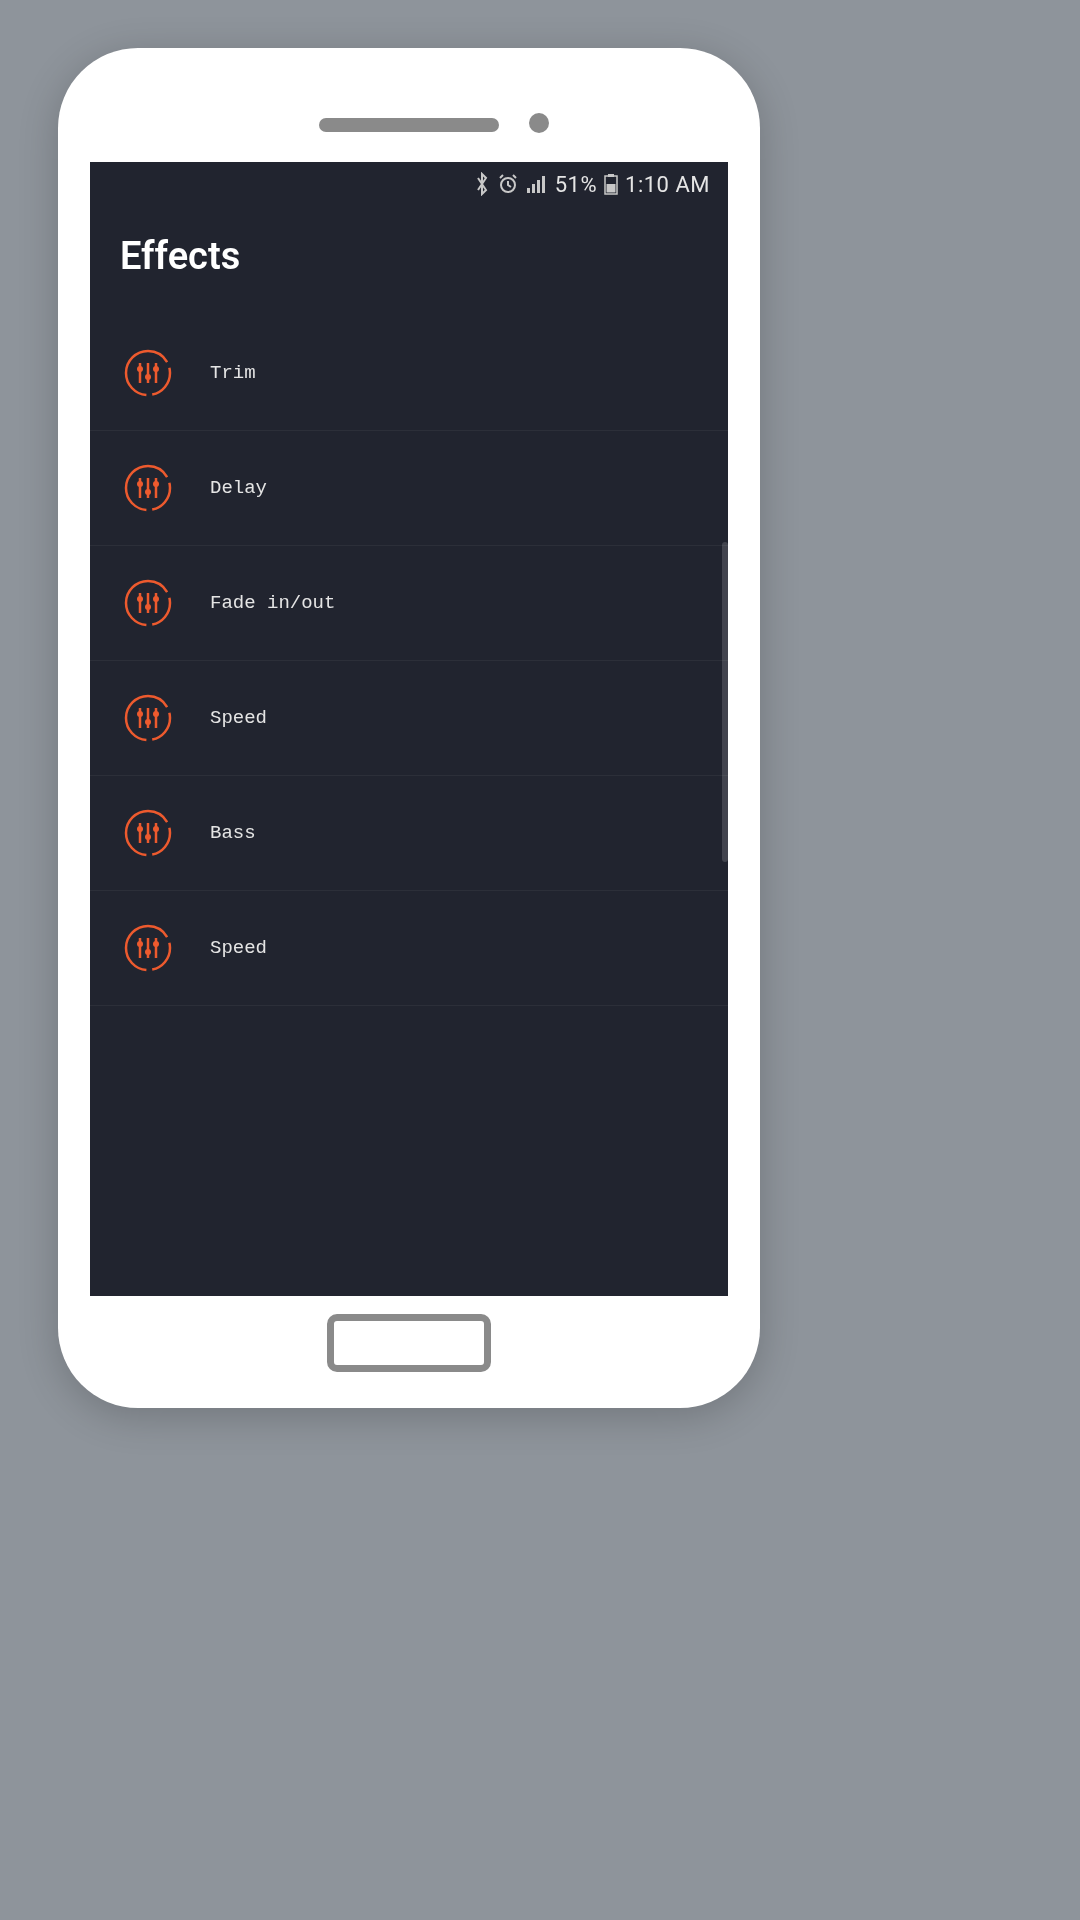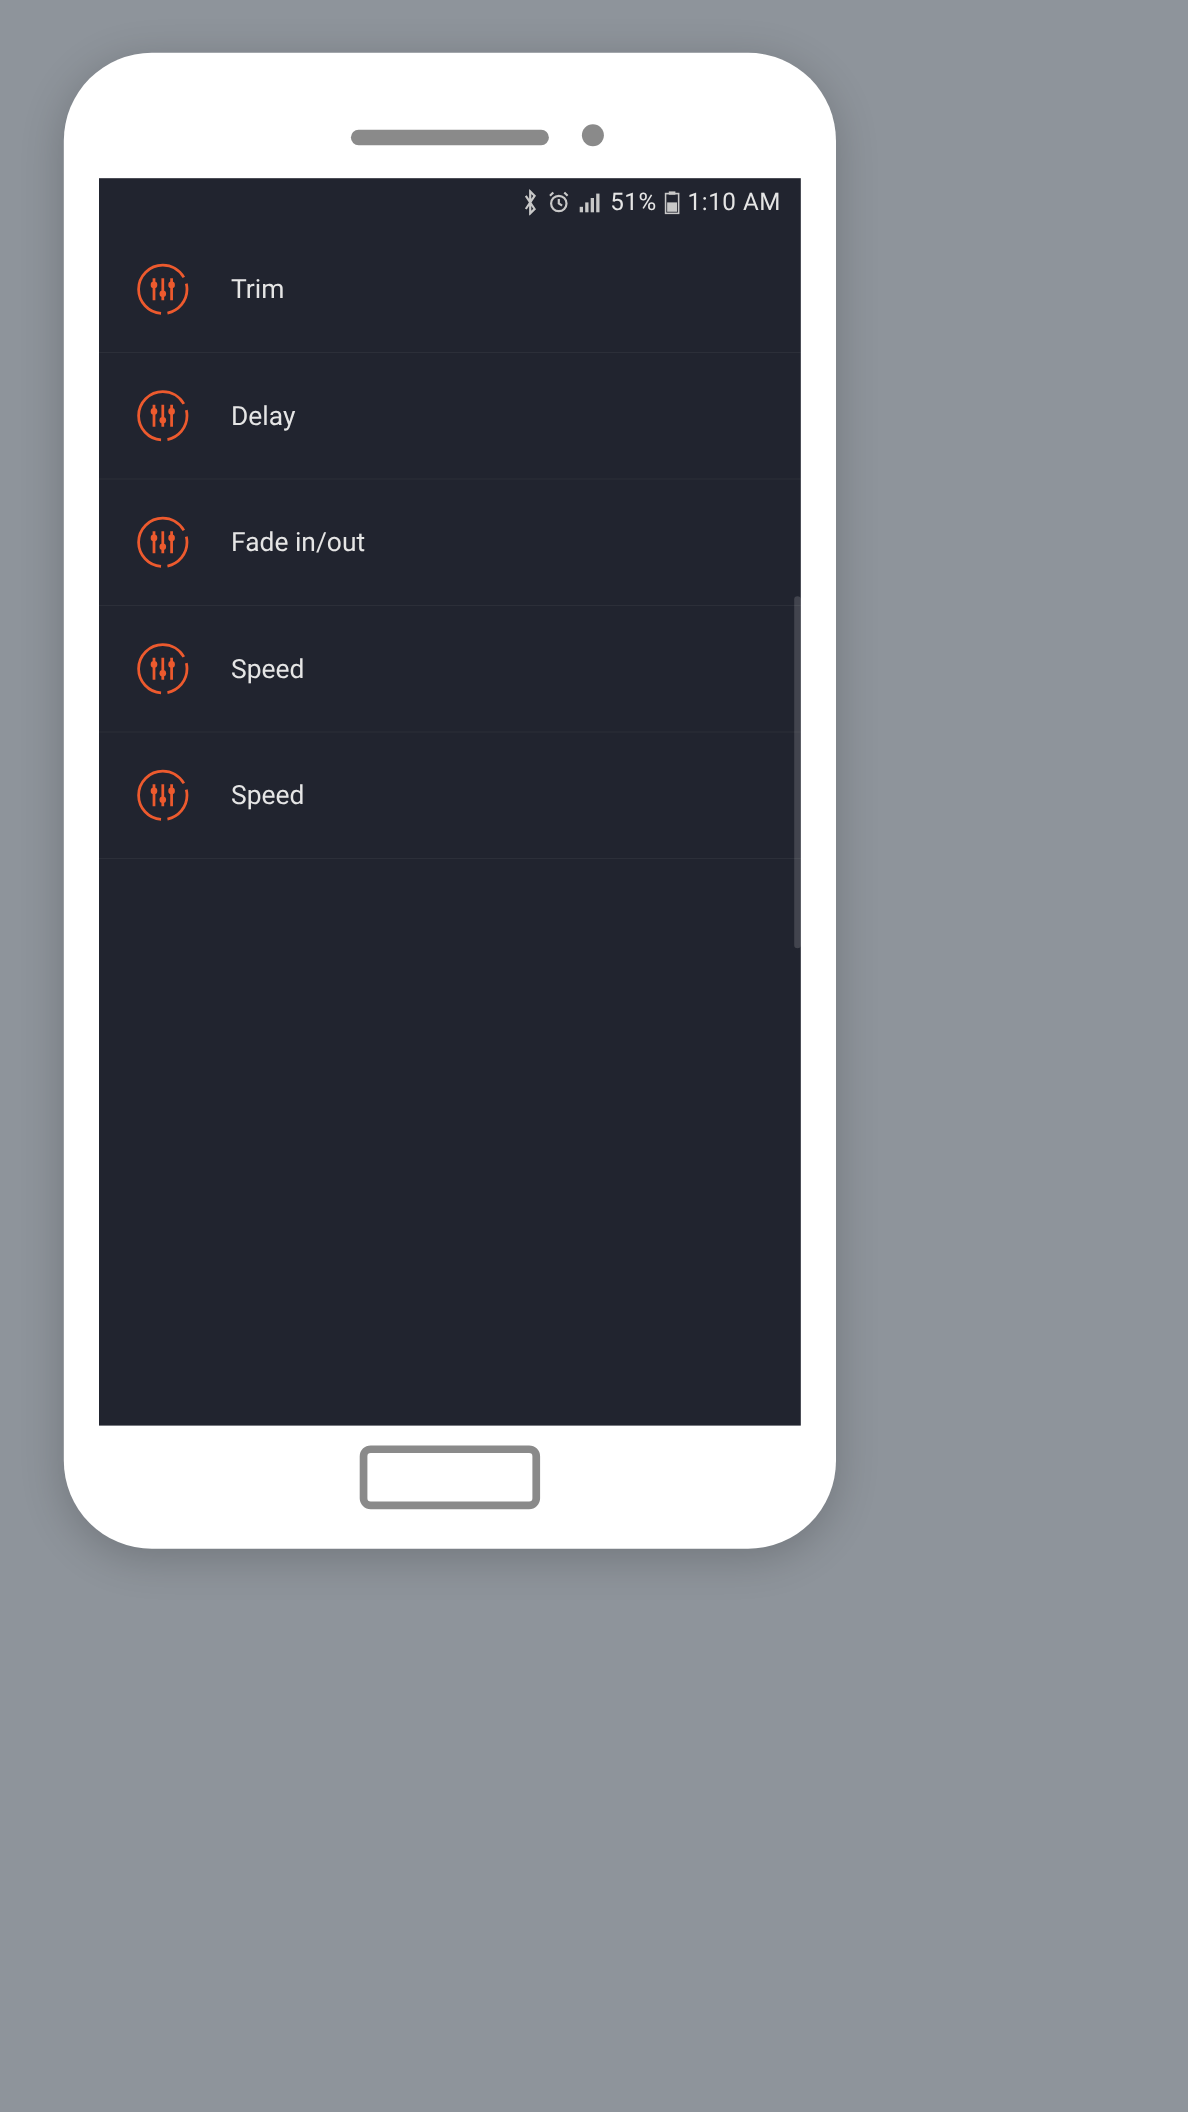--- a/index.html
+++ b/index.html
@@ -95,23 +95,24 @@
     .effect-icon-wrap {
       width: 48px;
       height: 48px;
       display: flex;
       align-items: center;
       justify-content: center;
       flex-shrink: 0;
     }
     .effect-label {
       color: #e5e5e5;
-      font-size: 24px;
+      font-size: 19px;
       font-weight: 400;
       margin-left: 38px;
+      font-family: Liberation Mono, monospace;
     }
     .home-button {
       position: absolute;
       left: 50%;
       bottom: 36px;
       transform: translateX(-50%);
       width: 164px;
       height: 58px;
       border: 7px solid #8a8a8a;
       border-radius: 10px;
@@ -153,20 +154,21 @@
       </svg>
       <span class="status-text">51%</span>
       <svg width="14" height="22" viewBox="0 0 14 22" fill="none">
         <rect x="1" y="3" width="12" height="18" stroke="#c8c8c8" stroke-width="1.5" fill="none"></rect>
         <rect x="4" y="1" width="6" height="3" fill="#c8c8c8"></rect>
         <rect x="2.5" y="11" width="9" height="8.5" fill="#c8c8c8"></rect>
       </svg>
       <span class="status-text">1:10 AM</span>
     </div>
 
+    <div class="page-title">Effects</div>
 
     <div class="effects-list">
         <div class="effect-item">
           <span class="effect-icon-wrap">
             <svg width="48" height="48" viewBox="0 0 48 48" fill="none">
     <circle cx="24" cy="24" r="22" stroke="#ed5a2e" stroke-width="2.5" fill="none" stroke-dasharray="30 6 90 6"></circle>
     <line x1="16" y1="14" x2="16" y2="34" stroke="#ed5a2e" stroke-width="2.5"></line>
     <circle cx="16" cy="20" r="3" fill="#ed5a2e"></circle>
     <line x1="24" y1="14" x2="24" y2="34" stroke="#ed5a2e" stroke-width="2.5"></line>
     <circle cx="24" cy="28" r="3" fill="#ed5a2e"></circle>
@@ -210,20 +212,34 @@
     <circle cx="24" cy="24" r="22" stroke="#ed5a2e" stroke-width="2.5" fill="none" stroke-dasharray="30 6 90 6"></circle>
     <line x1="16" y1="14" x2="16" y2="34" stroke="#ed5a2e" stroke-width="2.5"></line>
     <circle cx="16" cy="20" r="3" fill="#ed5a2e"></circle>
     <line x1="24" y1="14" x2="24" y2="34" stroke="#ed5a2e" stroke-width="2.5"></line>
     <circle cx="24" cy="28" r="3" fill="#ed5a2e"></circle>
     <line x1="32" y1="14" x2="32" y2="34" stroke="#ed5a2e" stroke-width="2.5"></line>
     <circle cx="32" cy="20" r="3" fill="#ed5a2e"></circle>
   </svg>
           </span>
           <span class="effect-label">Speed</span>
+        </div>
+        <div class="effect-item">
+          <span class="effect-icon-wrap">
+            <svg width="48" height="48" viewBox="0 0 48 48" fill="none">
+    <circle cx="24" cy="24" r="22" stroke="#ed5a2e" stroke-width="2.5" fill="none" stroke-dasharray="30 6 90 6"></circle>
+    <line x1="16" y1="14" x2="16" y2="34" stroke="#ed5a2e" stroke-width="2.5"></line>
+    <circle cx="16" cy="20" r="3" fill="#ed5a2e"></circle>
+    <line x1="24" y1="14" x2="24" y2="34" stroke="#ed5a2e" stroke-width="2.5"></line>
+    <circle cx="24" cy="28" r="3" fill="#ed5a2e"></circle>
+    <line x1="32" y1="14" x2="32" y2="34" stroke="#ed5a2e" stroke-width="2.5"></line>
+    <circle cx="32" cy="20" r="3" fill="#ed5a2e"></circle>
+  </svg>
+          </span>
+          <span class="effect-label">Bass</span>
         </div>
         <div class="effect-item">
           <span class="effect-icon-wrap">
             <svg width="48" height="48" viewBox="0 0 48 48" fill="none">
     <circle cx="24" cy="24" r="22" stroke="#ed5a2e" stroke-width="2.5" fill="none" stroke-dasharray="30 6 90 6"></circle>
     <line x1="16" y1="14" x2="16" y2="34" stroke="#ed5a2e" stroke-width="2.5"></line>
     <circle cx="16" cy="20" r="3" fill="#ed5a2e"></circle>
     <line x1="24" y1="14" x2="24" y2="34" stroke="#ed5a2e" stroke-width="2.5"></line>
     <circle cx="24" cy="28" r="3" fill="#ed5a2e"></circle>
     <line x1="32" y1="14" x2="32" y2="34" stroke="#ed5a2e" stroke-width="2.5"></line>

